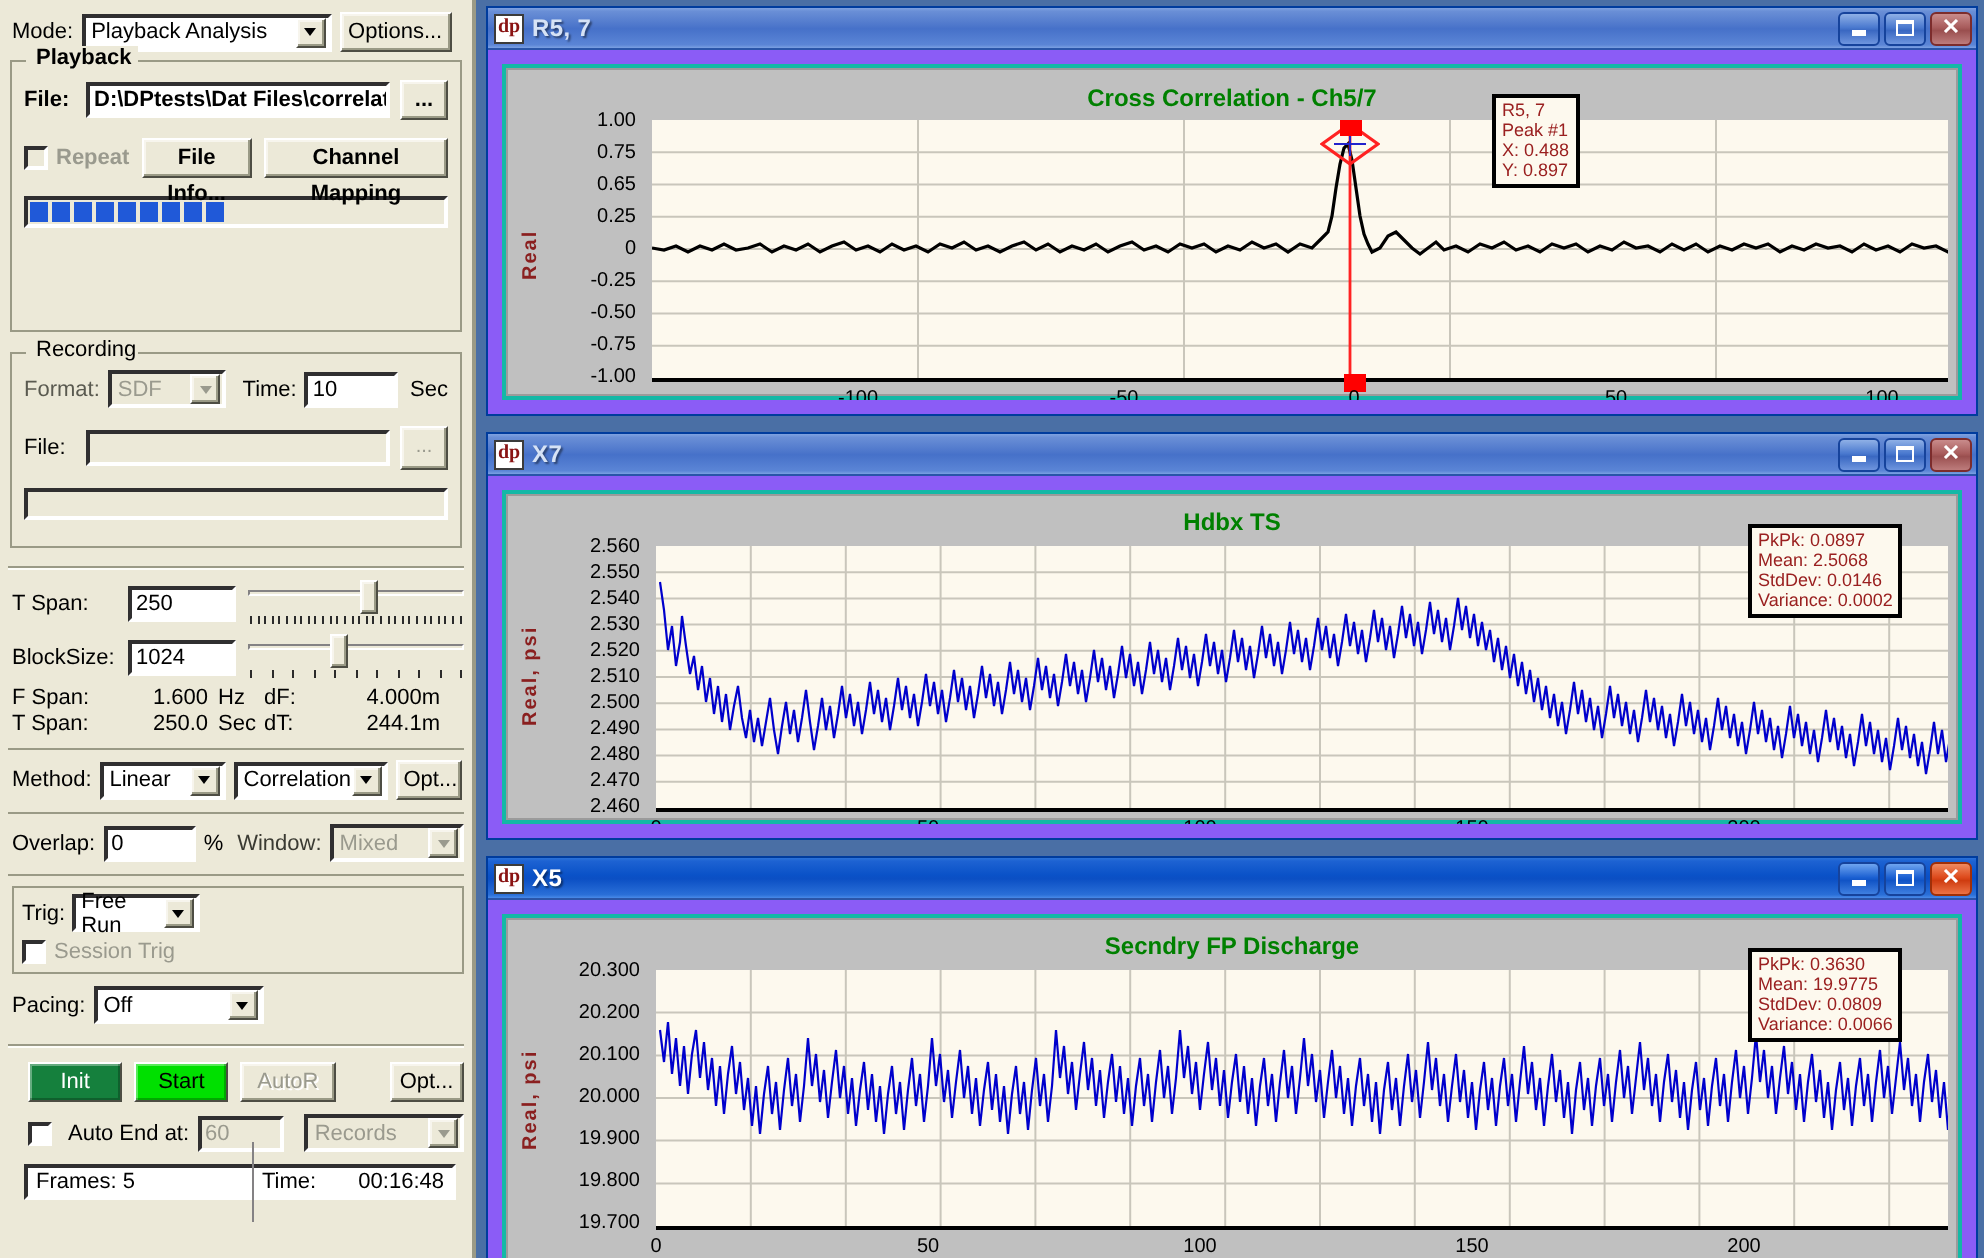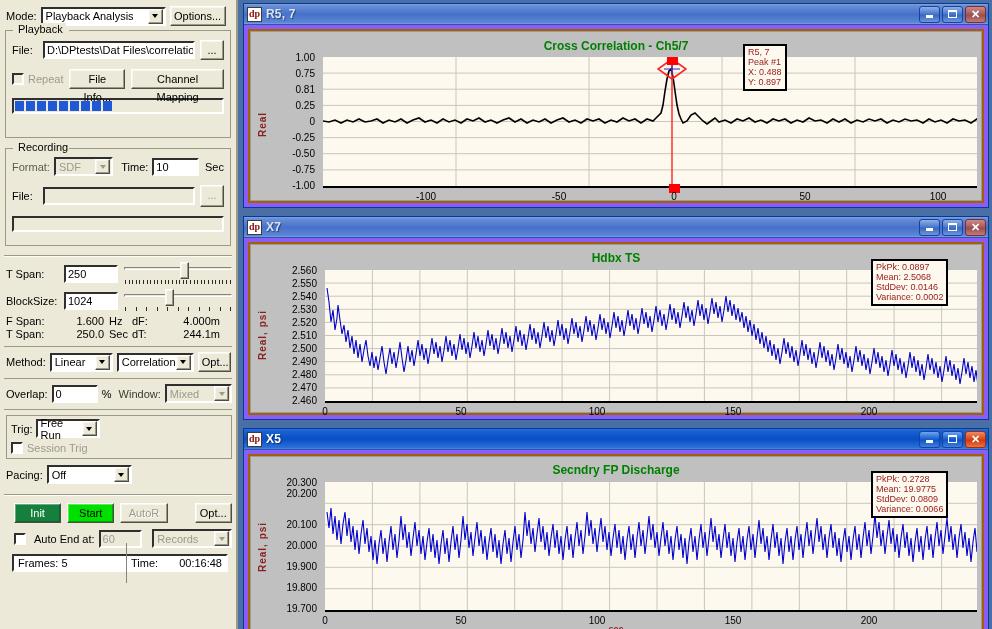--- a/index.html
+++ b/index.html
@@ -165,22 +165,22 @@
   }
   .win.active .wbtn {
     background:linear-gradient(180deg,#6fa5f0,#1b60d2 45%,#1154c6 55%,#3f7fe0);
   }
   .wbtn.close { background:linear-gradient(180deg,#c98b8b,#a85c5c 45%,#9a4f4f 55%,#bd7c7c); border-color:#7c2c2c; }
   .win.active .wbtn.close { background:linear-gradient(180deg,#f08a60,#dd4a1c 45%,#cf3c10 55%,#ec7246); border-color:#a02f08; }
   .wbtn .min-g { width:7px;height:3px;background:#fff;margin-top:5px; }
   .wbtn .max-g { width:9px;height:8px;border:1px solid #fff;border-top-width:2px; }
   .wbtn .x-g { font:bold 11px/11px "Liberation Sans",sans-serif; color:#fff; }
 
-  .win .client { background:#a16207; position:relative; overflow:hidden;
-    border:4px solid #8b5cf6; }
+  .win .client { background:#14b8a6; position:relative; overflow:hidden;
+    border:7px solid #8b5cf6; }
   .plotpanel { position:absolute; inset:2px; background:#c0c0c0; border:1px solid #9b9b9b; }
 
   .chart-title {
     position:absolute; left:0; right:0; text-align:center;
     color:#008000; font-weight:bold; font-size:12px;
   }
   .ylabel {
     position:absolute; color:#8a1f1f; font-size:10px; font-weight:bold;
     writing-mode:vertical-rl; transform:rotate(180deg); letter-spacing:1px;
     text-align:center;
@@ -208,21 +208,21 @@
       <span class="lbl">Mode:</span>
       <div class="combo" style="width:125px;">
         <span>Playback Analysis</span>
         <span class="arrow">
             <i></i>
           </span>
       </div>
       <div class="btn" style="width:56px;">Options...</div>
     </div>
 
-    <div class="group" style="height:108px;">
+    <div class="group" style="height:136px;font-weight:bold;">
       <div class="gtitle">Playback</div>
 
       <div class="row" style="gap:5px; margin-top:4px;">
         <span class="lbl" style="width:26px;">File:</span>
         <div class="txt" style="flex:1;">D:\DPtests\Dat Files\correlation</div>
         <div class="btn" style="width:24px;">...</div>
       </div>
 
       <div class="row" style="gap:6px; margin-top:9px;">
         <div class="row" style="gap:0;">
@@ -468,21 +468,21 @@
     </div>
     <div class="client" style="height:182px;">
       <div class="plotpanel">
 
         <div class="chart-title" style="top:7px;">Cross Correlation - Ch5/7</div>
 
         <div class="ylabel" style="left:6px; top:62px; height:60px;">Real</div>
 
         <div class="ytick" style="left:12px; top:20px;  width:52px;">1.00</div>
         <div class="ytick" style="left:12px; top:36px;  width:52px;">0.75</div>
-        <div class="ytick" style="left:12px; top:52px;  width:52px;">0.81</div>
+        <div class="ytick" style="left:12px; top:52px;  width:52px;">0.65</div>
         <div class="ytick" style="left:12px; top:68px;  width:52px;">0.25</div>
         <div class="ytick" style="left:12px; top:84px;  width:52px;">0</div>
         <div class="ytick" style="left:12px; top:100px; width:52px;">-0.25</div>
         <div class="ytick" style="left:12px; top:116px; width:52px;">-0.50</div>
         <div class="ytick" style="left:12px; top:132px; width:52px;">-0.75</div>
         <div class="ytick" style="left:12px; top:148px; width:52px;">-1.00</div>
 
         <div class="plotarea" style="left:72px; top:25px; right:4px; height:129px;">
           <svg width="666" height="129" viewBox="0 0 666 129" preserveAspectRatio="none">
 
@@ -646,21 +646,21 @@
       </span>
     </div>
     <div class="client" style="height:226px;">
       <div class="plotpanel">
 
         <div class="chart-title" style="top:6px;">Secndry FP Discharge</div>
 
         <div class="ylabel" style="left:6px; top:55px; height:70px;">Real, psi</div>
 
         <div class="ytick" style="left:6px; top:20px;  width:60px;">20.300</div>
-        <div class="ytick" style="left:6px; top:31px;  width:60px;">20.200</div>
+        <div class="ytick" style="left:6px; top:41px;  width:60px;">20.200</div>
         <div class="ytick" style="left:6px; top:62px;  width:60px;">20.100</div>
         <div class="ytick" style="left:6px; top:83px;  width:60px;">20.000</div>
         <div class="ytick" style="left:6px; top:104px; width:60px;">19.900</div>
         <div class="ytick" style="left:6px; top:125px; width:60px;">19.800</div>
         <div class="ytick" style="left:6px; top:146px; width:60px;">19.700</div>
 
         <div class="plotarea" style="left:74px; top:25px; right:4px; height:128px;">
           <svg width="664" height="128" viewBox="0 0 664 128" preserveAspectRatio="none">
             <g stroke="#c9c6bb" stroke-width="1">
               <line x1="0" y1="21.3" x2="664" y2="21.3"></line>
@@ -682,21 +682,21 @@
                 <line x1="474.3" y1="0" x2="474.3" y2="128"></line>
               <line x1="521.7" y1="0" x2="521.7" y2="128"></line>
                 <line x1="569.1" y1="0" x2="569.1" y2="128"></line>
               <line x1="616.6" y1="0" x2="616.6" y2="128"></line>
             </g>
             <polyline fill="none" stroke="#0000cc" stroke-width="1.1" points="2,30 4,46 6,26 8,52 10,34 12,58 14,38 16,62 18,42 20,30 22,54 24,36 26,60 28,44 30,68 32,48 34,72 36,52 38,38 40,62 42,46 44,70 46,54 48,78 50,58 52,82 54,62 56,48 58,72 60,56 62,80 64,60 66,44 68,68 70,52 72,76 74,58 76,34 78,58 80,42 82,66 84,50 86,74 88,56 90,40 92,64 94,48 96,72 98,54 100,78 102,60 104,46 106,70 108,52 110,76 112,58 114,82 116,62 118,48 120,72 122,56 124,80 126,60 128,44 130,68 132,52 134,76 136,58 138,34 140,58 142,42 144,66 146,50 148,74 150,56 152,40 154,64 156,48 158,72 160,54 162,78 164,60 166,46 168,70 170,52 172,76 174,58 176,82 178,62 180,48 182,72 184,56 186,80 188,60 190,44 192,68 194,52 196,76 198,58 200,30 202,54 204,38 206,62 208,46 210,70 212,52 214,36 216,60 218,44 220,68 222,50 224,74 226,56 228,42 230,66 232,48 234,72 236,54 238,78 240,58 242,44 244,68 246,52 248,76 250,56 252,40 254,64 256,48 258,72 260,54 262,30 264,54 266,38 268,62 270,46 272,70 274,52 276,36 278,60 280,44 282,68 284,50 286,74 288,56 290,42 292,66 294,48 296,72 298,54 300,78 302,58 304,44 306,68 308,52 310,76 312,56 314,40 316,64 318,48 320,72 322,54 324,34 326,58 328,42 330,66 332,50 334,74 336,56 338,40 340,64 342,48 344,72 346,54 348,78 350,58 352,44 354,68 356,52 358,76 360,56 362,82 364,60 366,46 368,70 370,54 372,78 374,58 376,42 378,66 380,50 382,74 384,56 386,36 388,60 390,44 392,68 394,52 396,76 398,58 400,42 402,66 404,50 406,74 408,56 410,80 412,60 414,46 416,70 418,54 420,78 422,58 424,44 426,68 428,52 430,76 432,56 434,38 436,62 438,46 440,70 442,54 444,78 446,58 448,42 450,66 452,50 454,74 456,56 458,82 460,60 462,46 464,70 466,54 468,78 470,58 472,44 474,68 476,52 478,76 480,56 482,40 484,64 486,48 488,72 490,54 492,36 494,60 496,44 498,68 500,52 502,76 504,56 506,42 508,66 510,50 512,74 514,56 516,80 518,60 520,46 522,70 524,54 526,78 528,58 530,44 532,68 534,52 536,76 538,56 540,40 542,64 544,48 546,72 548,54 550,32 552,56 554,40 556,64 558,48 560,72 562,54 564,38 566,62 568,46 570,70 572,52 574,76 576,56 578,42 580,66 582,50 584,74 586,56 588,80 590,60 592,46 594,70 596,54 598,78 600,58 602,44 604,68 606,52 608,76 610,56 612,40 614,64 616,48 618,72 620,54 622,36 624,60 626,44 628,68 630,52 632,76 634,56 636,42 638,66 640,50 642,74 644,56 646,80 648,60 650,46 652,70 654,54 656,78 658,58 660,44 664,64"></polyline>
           </svg>
         </div>
 
         <div class="annobox" style="left:620px; top:14px;">
-          <div>PkPk: 0.2728</div>
+          <div>PkPk: 0.3630</div>
           <div>Mean: 19.9775</div>
           <div>StdDev: 0.0809</div>
           <div>Variance: 0.0066</div>
         </div>
 
         <div class="axisline" style="left:74px; top:153px; right:4px; height:2px;"></div>
 
         <div class="xtick" style="left:54px;  top:158px; width:40px;">0</div>
         <div class="xtick" style="left:190px; top:158px; width:40px;">50</div>
         <div class="xtick" style="left:326px; top:158px; width:40px;">100</div>

